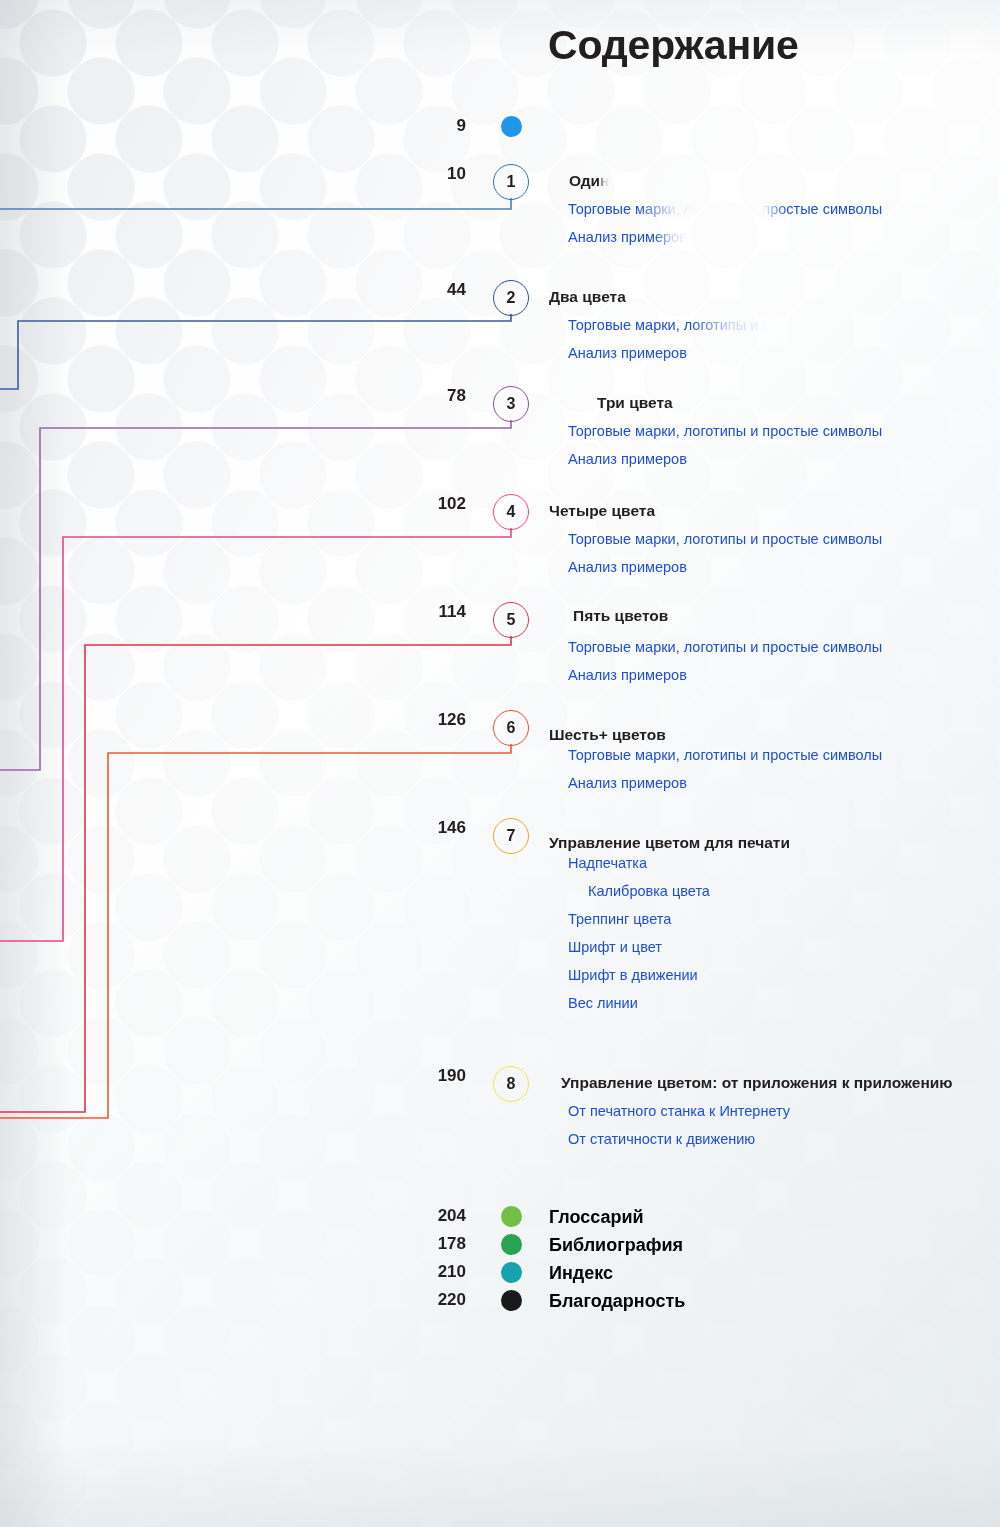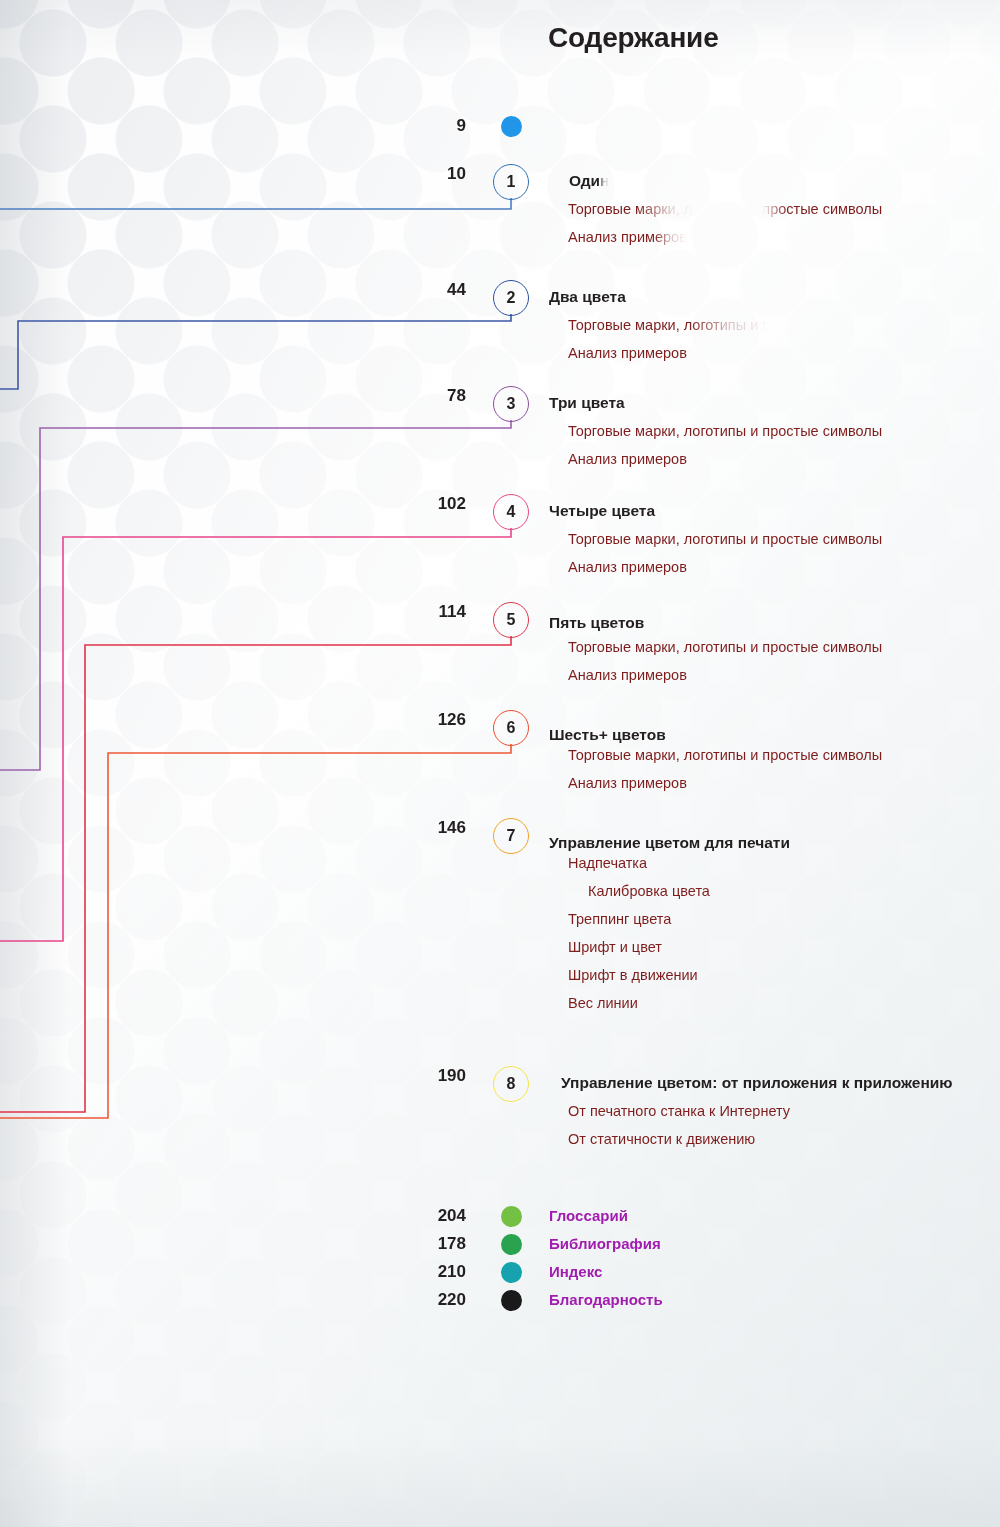--- a/index.html
+++ b/index.html
@@ -63,21 +63,21 @@
       linear-gradient(90deg, rgba(196,201,206,0.40) 0px, rgba(255,255,255,0) 70px),
       linear-gradient(0deg, rgba(205,212,216,0.30) 0px, rgba(255,255,255,0) 90px),
       linear-gradient(180deg, rgba(210,214,219,0.25) 0px, rgba(255,255,255,0) 60px);
   }
 
   
   .title {
     position: absolute;
     left: 548px;
     top: 22px;
-    font-size: 28px;
+    font-size: 41px;
     font-weight: bold;
     color: #231f20;
     letter-spacing: -0.2px;
     white-space: nowrap;
   }
 
   
   .brackets {
     position: absolute;
     left: 0; top: 0;
@@ -128,29 +128,29 @@
     left: 549px;
     font-size: 15.5px;
     font-weight: bold;
     color: #231f20;
     white-space: nowrap;
   }
   .sub {
     position: absolute;
     left: 568px;
     font-size: 14.5px;
-    color: #7f1d1d;
+    color: #1d4ed8;
     white-space: nowrap;
   }
   .backmatter-label {
     position: absolute;
     left: 549px;
-    font-size: 15px;
-    font-weight: bold;
-    color: #a21caf;
+    font-size: 18px;
+    font-weight: bold;
+    color: #000000;
     white-space: nowrap;
   }
 
   
   .fade-tail {
     -webkit-mask-image: linear-gradient(90deg, #000 0%, #000 60%, rgba(0,0,0,0.25) 80%, rgba(0,0,0,0) 100%);
             mask-image: linear-gradient(90deg, #000 0%, #000 60%, rgba(0,0,0,0.25) 80%, rgba(0,0,0,0) 100%);
   }
   .fade-mid {
     -webkit-mask-image: linear-gradient(90deg, #000 0%, #000 22%, rgba(0,0,0,0.15) 34%, rgba(0,0,0,0) 40%, rgba(0,0,0,0) 62%, rgba(0,0,0,0.55) 66%, #000 70%, #000 100%);
@@ -213,41 +213,41 @@
     <div class="chapter-title" style="top:8px;">Два цвета</div>
     <div class="sub fade-tail" style="top:37px;">Торговые марки, логотипы и п</div>
     <div class="sub" style="top:65px;">Анализ примеров</div>
   </div>
 
   <div class="entry" style="top:386px;">
     <div class="pagenum">78</div>
     <div class="marker ring" style="color:#8a4f9e;">
       <span>3</span>
     </div>
-    <div class="chapter-title" style="top:8px;">Три цвета</div>
+    <div class="chapter-title" style="top:8px;margin-left:48px;">Три цвета</div>
     <div class="sub" style="top:37px;">Торговые марки, логотипы и простые символы</div>
     <div class="sub" style="top:65px;">Анализ примеров</div>
   </div>
 
   <div class="entry" style="top:494px;">
     <div class="pagenum">102</div>
     <div class="marker ring" style="color:#e8468a;">
       <span>4</span>
     </div>
     <div class="chapter-title" style="top:8px;">Четыре цвета</div>
     <div class="sub" style="top:37px;">Торговые марки, логотипы и простые символы</div>
     <div class="sub" style="top:65px;">Анализ примеров</div>
   </div>
 
   <div class="entry" style="top:602px;">
     <div class="pagenum">114</div>
     <div class="marker ring" style="color:#e0334a;">
       <span>5</span>
     </div>
-    <div class="chapter-title" style="top:12px;">Пять цветов</div>
+    <div class="chapter-title" style="top:5px;margin-left:24px;">Пять цветов</div>
     <div class="sub" style="top:37px;">Торговые марки, логотипы и простые символы</div>
     <div class="sub" style="top:65px;">Анализ примеров</div>
   </div>
 
   <div class="entry" style="top:710px;">
     <div class="pagenum">126</div>
     <div class="marker ring" style="color:#ee4d2c;">
       <span>6</span>
     </div>
     <div class="chapter-title" style="top:16px;">Шесть+ цветов</div>

